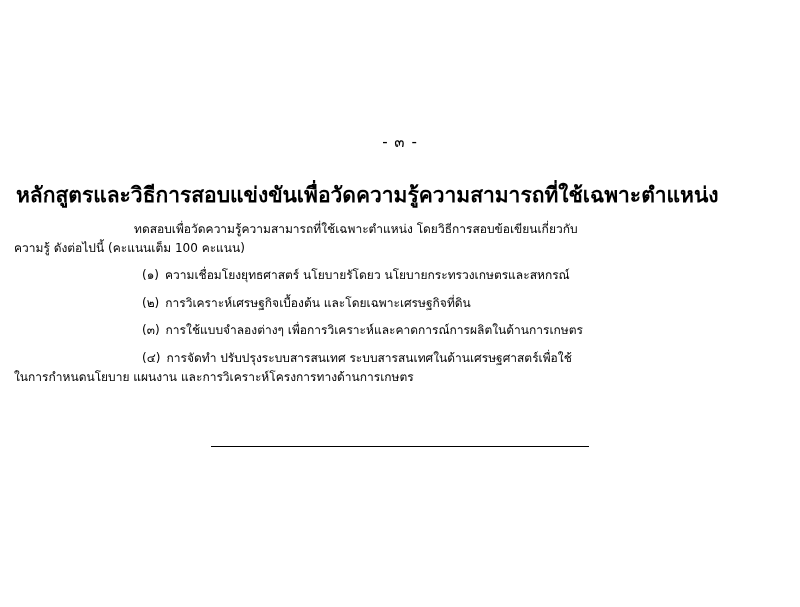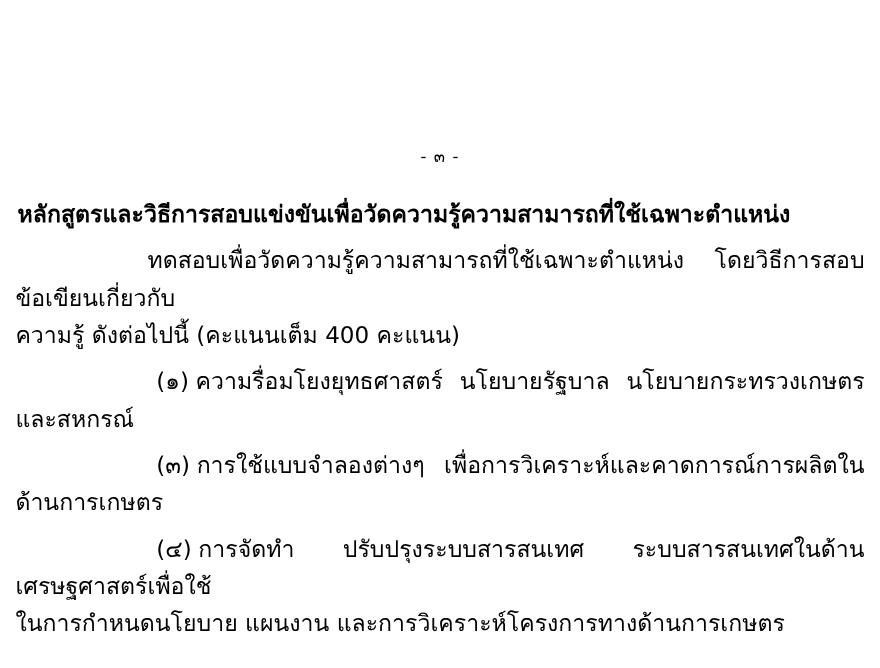--- a/index.html
+++ b/index.html
@@ -28,21 +28,21 @@
     letter-spacing: 1px;
   }
   .heading {
     font-size: 21px;
     font-weight: bold;
     margin-top: 26px;
     margin-left: 2px;
     line-height: 1.5;
   }
   .para {
-    font-size: 21px;
+    font-size: 12px;
     line-height: 1.62;
     margin-top: 8px;
     text-align: justify;
     text-justify: inter-word;
   }
   .indent {
     display: inline-block;
     width: 120px;
   }
   .indent-sm {
@@ -67,27 +67,30 @@
 <body>
 
 <div class="page">
 
   <div class="page-number">- ๓ -</div>
 
   <div class="heading">หลักสูตรและวิธีการสอบแข่งขันเพื่อวัดความรู้ความสามารถที่ใช้เฉพาะตำแหน่ง</div>
 
   <div class="para">
     <span class="indent"></span><span>ทดสอบเพื่อวัดความรู้ความสามารถที่ใช้เฉพาะตำแหน่ง โดยวิธีการสอบข้อเขียนเกี่ยวกับ</span><br>
-    <span>ความรู้ ดังต่อไปนี้ (คะแนนเต็ม 400 คะแนน)</span>
+    <span>ความรู้ ดังต่อไปนี้ (คะแนนเต็ม 100 คะแนน)</span>
   </div>
 
   <div class="para">
-    <span class="indent-sm"></span><span class="item-num">(๑)</span><span>ความรื่อมโยงยุทธศาสตร์ นโยบายรัฐบาล นโยบายกระทรวงเกษตรและสหกรณ์</span><br>
+    <span class="indent-sm"></span><span class="item-num">(๑)</span><span>ความเชื่อมโยงยุทธศาสตร์ นโยบายรัโดยว นโยบายกระทรวงเกษตรและสหกรณ์</span><br>
   </div>
 
+  <div class="para">
+    <span class="indent-sm"></span><span class="item-num">(๒)</span><span>การวิเคราะห์เศรษฐกิจเบื้องต้น และโดยเฉพาะเศรษฐกิจที่ดิน</span>
+  </div>
 
   <div class="para">
     <span class="indent-sm"></span><span class="item-num">(๓)</span><span>การใช้แบบจำลองต่างๆ เพื่อการวิเคราะห์และคาดการณ์การผลิตในด้านการเกษตร</span>
   </div>
 
   <div class="para">
     <span class="indent-sm"></span><span class="item-num">(๔)</span><span>การจัดทำ ปรับปรุงระบบสารสนเทศ ระบบสารสนเทศในด้านเศรษฐศาสตร์เพื่อใช้</span><br>
     <span>ในการกำหนดนโยบาย แผนงาน และการวิเคราะห์โครงการทางด้านการเกษตร</span>
   </div>
 

